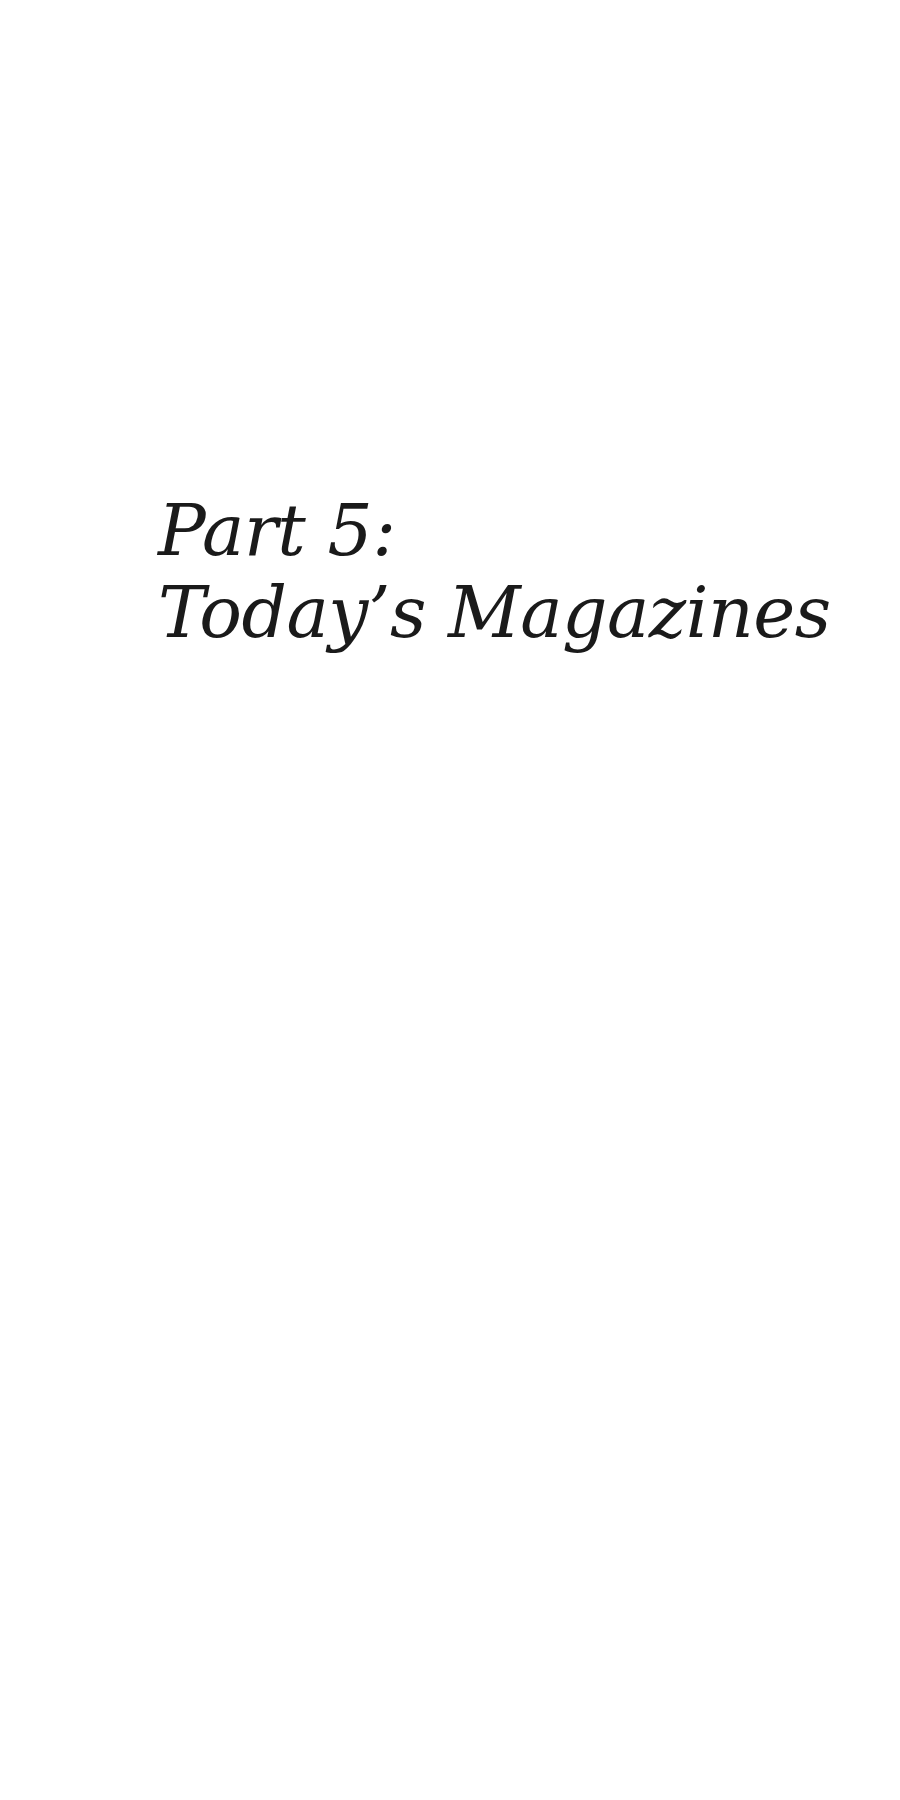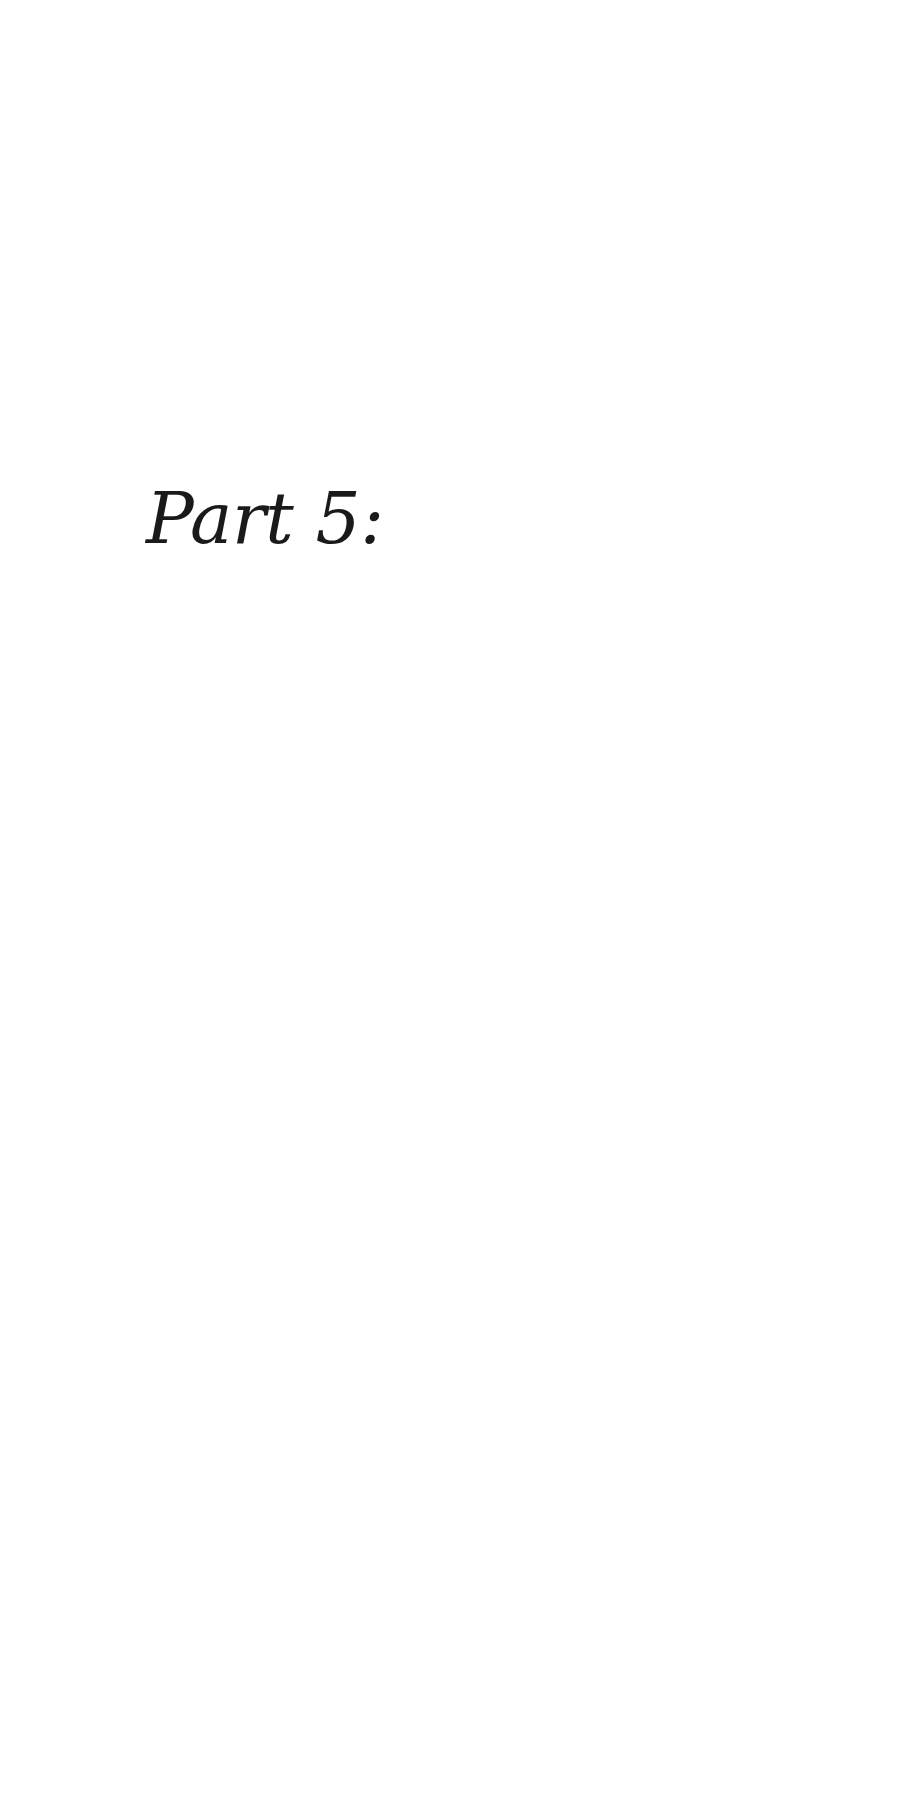--- a/index.html
+++ b/index.html
@@ -16,34 +16,35 @@
   }
   .page {
     position: absolute;
     inset: 0;
     background: #ffffff;
   }
   .part-title {
     position: absolute;
     left: 146px;
     top: 478px;
-    margin: 0;
+    margin: 12px;
     font-family: "DejaVu Serif", "Liberation Serif", serif;
     font-style: italic;
     font-weight: 300;
     font-size: 71px;
     line-height: 82px;
     letter-spacing: -0.5px;
     color: #1a1a1a;
     white-space: nowrap;
   }
   .part-title .line {
     display: block;
   }
 </style>
 </head>
 <body>
 
 <div class="page">
   <h1 class="part-title">
     <span class="line">Part 5:</span>
+    <span class="line">Today’s Magazines</span>
   </h1>
 </div>
 
 </body></html>

